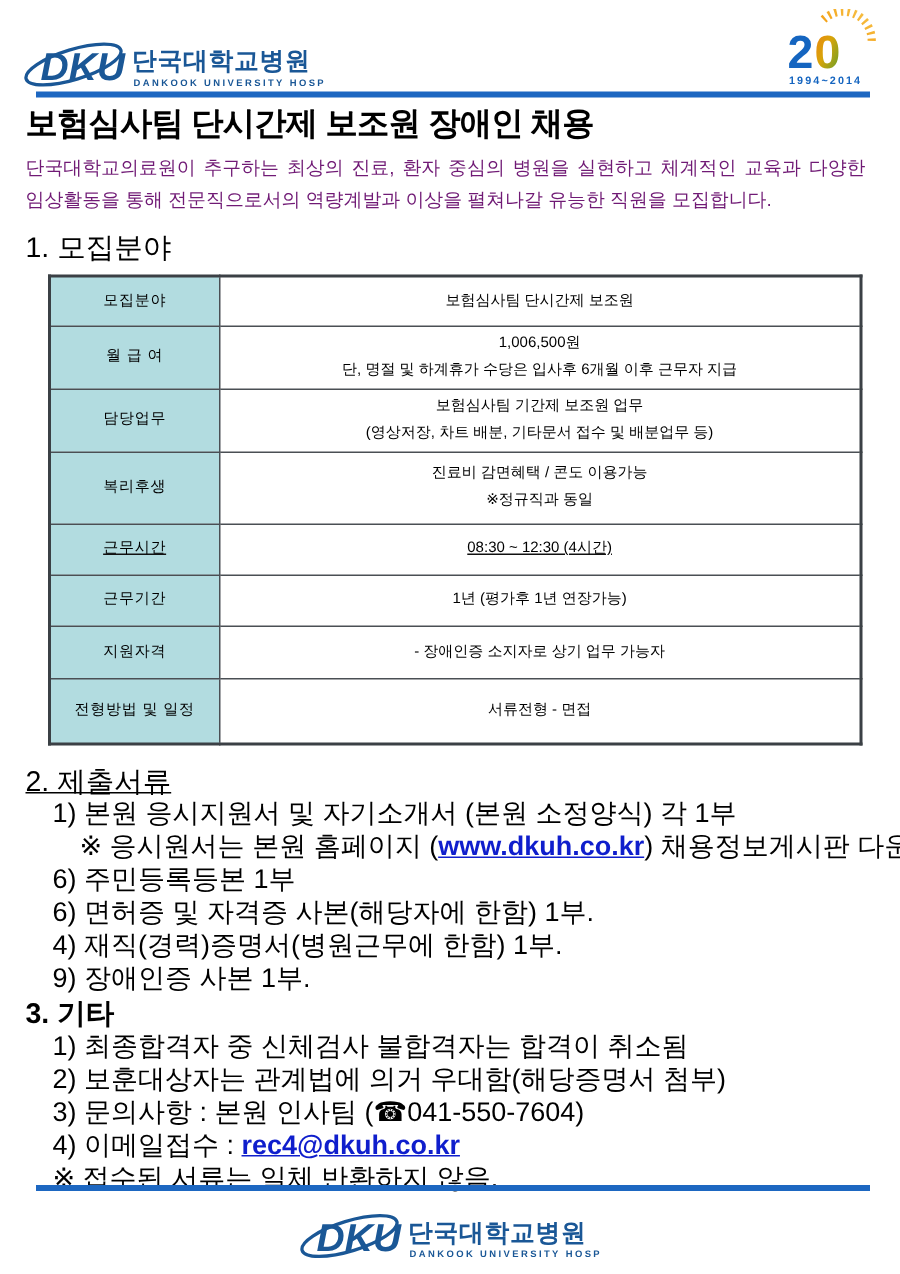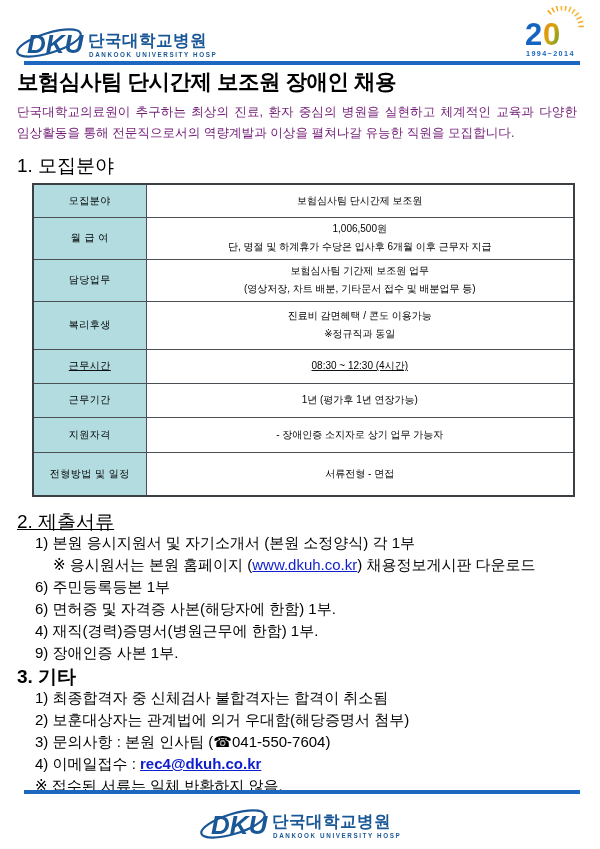--- a/index.html
+++ b/index.html
@@ -47,26 +47,26 @@
     font-size:10px; line-height:18px;
     text-align:center; vertical-align:middle;
     padding:2px 4px; color:#000;
   }
   td.label-cell { width:113px; background:#b2dce0; letter-spacing:0.5px; }
   td.value-cell { }
 
   
   ul.doc-list { list-style:none; margin-top:2px; }
   ul.doc-list li {
-    font-size:15px; line-height:21.9px;
+    font-size:18px; line-height:21.9px;
     padding-left:18px; white-space:nowrap; color:#000;
   }
   ul.doc-list li.sub { padding-left:36px; }
   a.doc-link {
-    color:#0f1ecc; text-decoration:underline; cursor:pointer;
+    color:#0f1ecc; text-decoration:underline; cursor:pointer;font-weight:bold;
   }
   a.doc-link.bold { font-weight:bold; }
 
   
   .footer-logo {
     position:absolute; top:802px; left:0; width:600px;
     display:flex; justify-content:center;
   }
 </style>
 </head>

